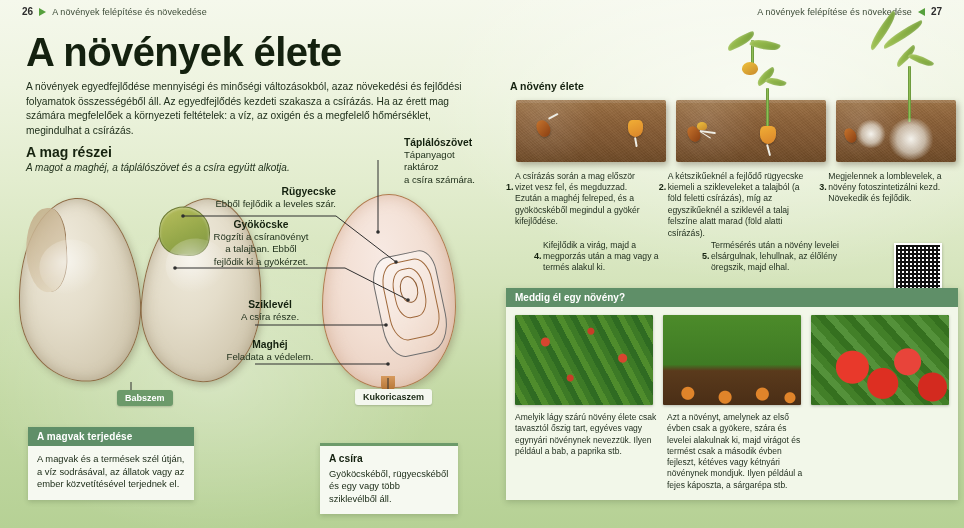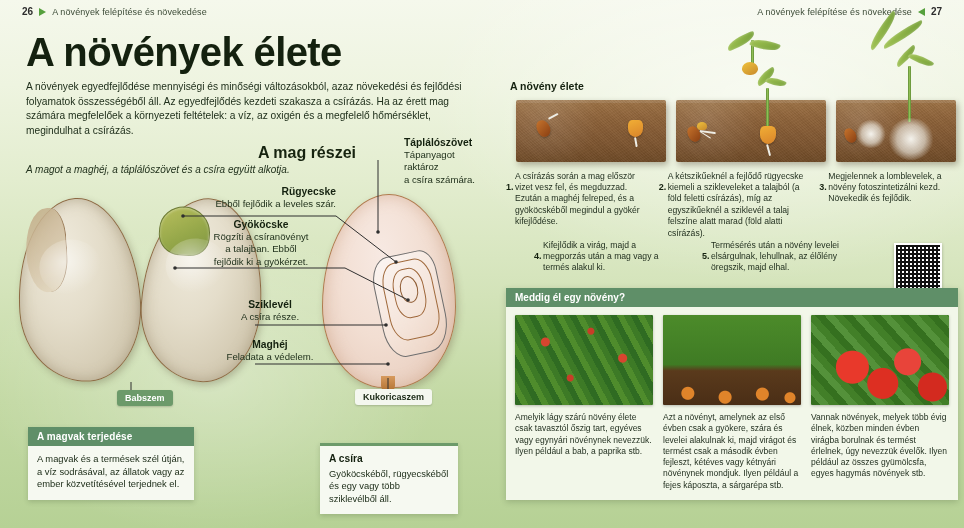--- a/index.html
+++ b/index.html
@@ -28,21 +28,21 @@
   
   h1.title{
     position:absolute;left:26px;top:30px;margin:0;
     font-size:40px;font-weight:bold;letter-spacing:-.6px;color:#14210f;
   }
   .intro{
     position:absolute;left:26px;top:80px;width:446px;
     font-size:10.2px;line-height:14.6px;color:#20301c;
   }
   .seedparts{position:absolute;left:26px;top:144px;width:330px;}
-  .seedparts .h{font-size:16px;font-weight:bold;color:#16230f;text-align:right;}
+  .seedparts .h{font-size:14px;font-weight:bold;color:#16230f;}
   .seedparts .p{font-size:10px;line-height:13.5px;color:#22321d;margin-top:1px;font-style:italic;}
 
   
   .callout{position:absolute;}
   .callout .ch{font-weight:bold;font-size:10.3px;color:#14210f;line-height:13px;}
   .callout .cp{font-size:9.6px;line-height:12.4px;color:#22321d;}
   .ta-r{text-align:right;}
   .ta-c{text-align:center;}
   .ta-l{text-align:left;}
 
@@ -360,17 +360,16 @@
   <div class="lifebox">
     <div class="bar">Meddig él egy növény?</div>
     <div class="photos">
       <div class="photo ph1"></div>
       <div class="photo ph2"></div>
       <div class="photo ph3"></div>
     </div>
     <div class="captions">
       <div class="caption">Amelyik lágy szárú növény élete csak tavasztól őszig tart, egyéves vagy egynyári növénynek nevezzük. Ilyen például a bab, a paprika stb.</div>
       <div class="caption">Azt a növényt, amelynek az első évben csak a gyökere, szára és levelei alakulnak ki, majd virágot és termést csak a második évben fejleszt, kétéves vagy kétnyári növénynek mondjuk. Ilyen például a fejes káposzta, a sárgarépa stb.</div>
-      <div class="caption">Vannak növények, melyek több évig élnek, közben minden évben virágba borulnak és termést érlelnek, úgy nevezzük évelők. Ilyen például az összes gyümölcsfa, egyes hagymás növények stb.</div>
     </div>
   </div>
 
 </div>
 
 </body></html>

